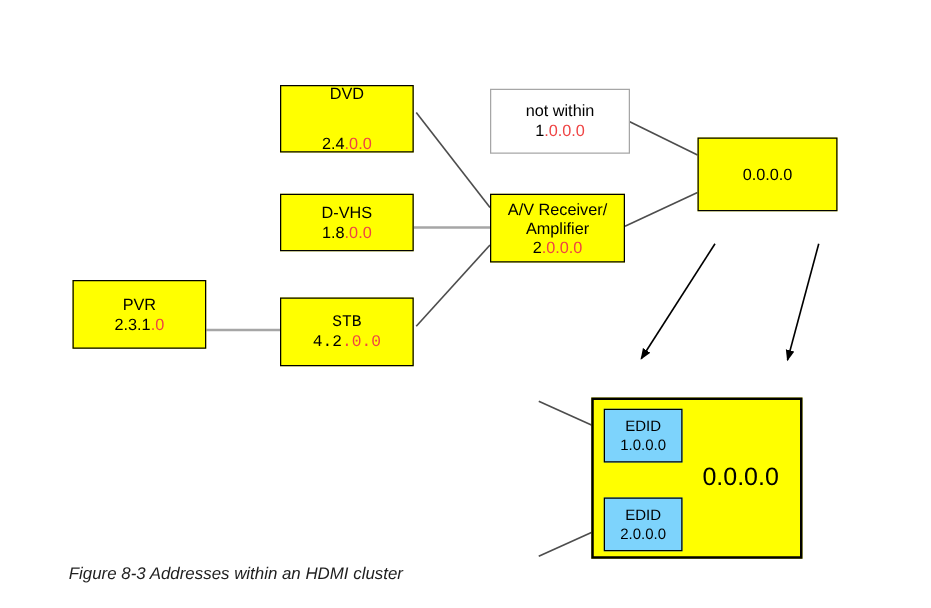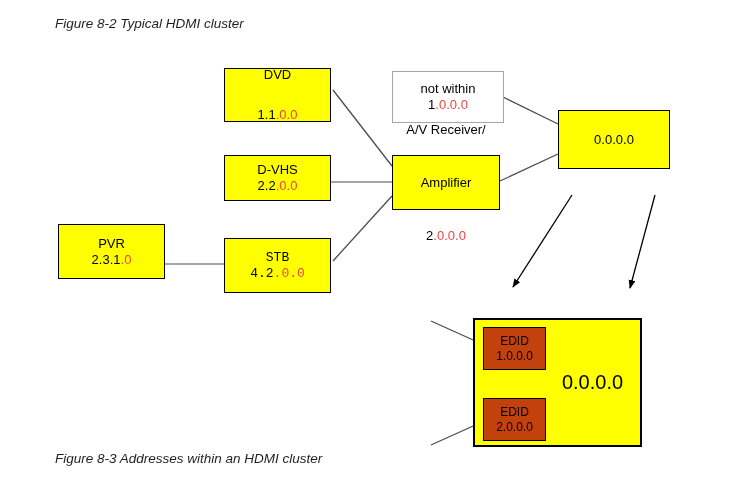--- a/index.html
+++ b/index.html
@@ -33,54 +33,53 @@
     color:#000000;text-align:center;
     z-index:2;
   }
   .node.white{background:#ffffff;border-color:#a6a6a6;}
   .dim{color:#ef4444;}
 
   .n-dvd {left:224px;top:68px; width:107px;height:54px;gap:24px;}
   .n-np  {left:392px;top:71px; width:112px;height:52px;}
   .n-tv  {left:558px;top:110px;width:112px;height:59px;}
   .n-dvhs{left:224px;top:155px;width:107px;height:46px;}
-  .n-av  {left:392px;top:155px;width:108px;height:55px;line-height:15px;gap:38px;}
+  .n-av  {left:392px;top:155px;width:108px;height:55px;line-height:15px;}
   .n-pvr {left:58px; top:224px;width:107px;height:55px;}
   .n-stb {left:224px;top:238px;width:107px;height:55px;font-family:Liberation Mono, monospace;}
 
   .cluster{
     position:absolute;
     left:473px;top:318px;width:169px;height:129px;
     box-sizing:border-box;
     background:#ffff00;border:2px solid #000000;
     z-index:2;
   }
   .edid{
     position:absolute;
     box-sizing:border-box;
     width:63px;height:43px;
-    background:#c2410c;border:1px solid #000000;
+    background:#7dd3fc;border:1px solid #000000;
     display:flex;flex-direction:column;
     align-items:center;justify-content:center;
     font-size:12px;line-height:15px;color:#000000;text-align:center;
   }
   .edid1{left:8px;top:7px;}
   .edid2{left:8px;top:78px;}
   .cluster-addr{
     position:absolute;left:70px;top:0;right:0;bottom:0;
     display:flex;align-items:center;justify-content:center;
     font-size:20px;color:#000000;
   }
 </style>
 </head>
 <body>
 
 <div class="page">
 
-  <div class="fig-caption cap-top">Figure 8-2 Typical HDMI cluster</div>
 
   <svg class="wires" width="745" height="486" viewBox="0 0 745 486">
     <defs>
       <marker id="arrowhead" markerWidth="10" markerHeight="8" refX="8" refY="3.5" orient="auto" markerUnits="userSpaceOnUse">
         <path d="M0,0 L9,3.5 L0,7 Z" fill="#000000"></path>
       </marker>
     </defs>
 
     <line x1="333" y1="90" x2="392" y2="166" stroke="#4d4d4d" stroke-width="1.3"></line>
     <line x1="331" y1="182" x2="392" y2="182" stroke="#a6a6a6" stroke-width="2"></line>
@@ -91,35 +90,35 @@
 
     <line x1="572" y1="195" x2="513" y2="287" stroke="#000000" stroke-width="1.3" marker-end="url(#arrowhead)"></line>
     <line x1="655" y1="195" x2="630" y2="288" stroke="#000000" stroke-width="1.3" marker-end="url(#arrowhead)"></line>
 
     <line x1="431" y1="321" x2="482" y2="344" stroke="#4d4d4d" stroke-width="1.3"></line>
     <line x1="431" y1="445" x2="482" y2="422" stroke="#4d4d4d" stroke-width="1.3"></line>
   </svg>
 
   <div class="node n-dvd">
     <div>DVD</div>
-    <div><span>1.1</span><span class="dim">.0.0</span></div>
+    <div><span>2.4</span><span class="dim">.0.0</span></div>
   </div>
 
   <div class="node white n-np">
     <div>not within</div>
     <div><span>1</span><span class="dim">.0.0.0</span></div>
   </div>
 
   <div class="node n-tv">
     <div>0.0.0.0</div>
   </div>
 
   <div class="node n-dvhs">
     <div>D-VHS</div>
-    <div><span>2.2</span><span class="dim">.0.0</span></div>
+    <div><span>1.8</span><span class="dim">.0.0</span></div>
   </div>
 
   <div class="node n-av">
     <div>A/V Receiver/</div>
     <div>Amplifier</div>
     <div><span>2</span><span class="dim">.0.0.0</span></div>
   </div>
 
   <div class="node n-pvr">
     <div>PVR</div>

